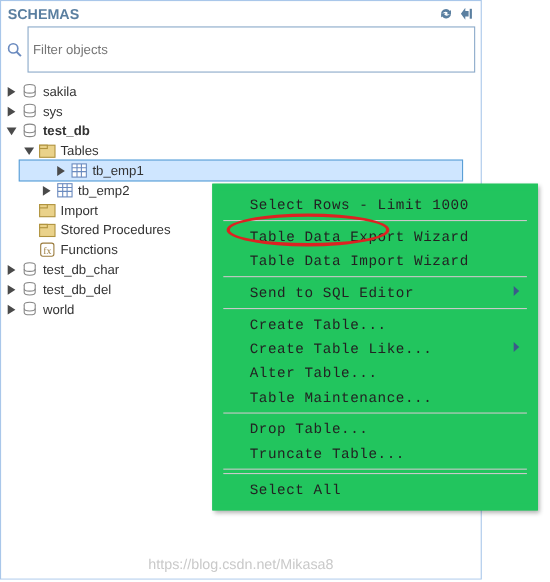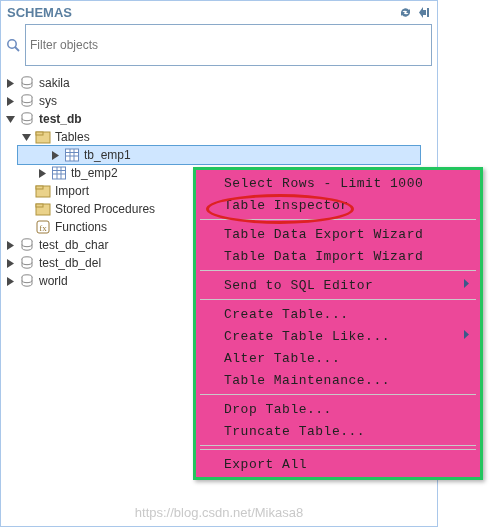--- a/index.html
+++ b/index.html
@@ -14,21 +14,21 @@
   .tree{padding:2px 0 0 0;}
   .row{display:flex;align-items:center;height:18px;white-space:nowrap;}
   .row.sel{background:#cfe6ff;border:1px solid #5a9fd6;margin:-1px 12px;}
   .tog{width:11px;height:11px;margin-right:3px;display:inline-flex;align-items:center;justify-content:center;}
   .tog svg{width:11px;height:11px;display:block;}
   .ind{display:inline-block;height:1px;}
   .ic{width:16px;height:16px;margin-right:4px;display:inline-flex;align-items:center;justify-content:center;}
   .ic svg{width:16px;height:16px;display:block;}
   .lbl{font-size:12px;color:#333;}
   .lbl.bold{font-weight:bold;}
-  .ctx{position:absolute;left:192px;top:166px;width:280px;background:#ec4899;border:3px solid #22c55e;box-shadow:2px 2px 4px rgba(0,0,0,.3);padding:2px;z-index:10;}
+  .ctx{position:absolute;left:192px;top:166px;width:280px;background:#22c55e;border:6px solid #22c55e;box-shadow:2px 2px 4px rgba(0,0,0,.3);padding:2px;z-index:10;}
   .ctx .mi{height:22px;display:flex;align-items:center;padding:0 8px 0 26px;color:#222;font-family:"Courier New",monospace;font-size:13px;letter-spacing:.5px;position:relative;}
   .ctx .mi .sub{margin-left:auto;color:#3b5a8a;}
   .ctx .sep{height:1px;background:#c9c9c9;margin:3px 2px;}
   .circle-ann{position:absolute;left:205px;top:193px;width:142px;height:24px;border:3px solid #d22;border-radius:50%;z-index:20;pointer-events:none;}
   .watermark{position:absolute;left:0;right:0;bottom:6px;text-align:center;color:#c9c9c9;font-size:13px;font-family:Arial,sans-serif;pointer-events:none;}
 </style>
 </head>
 <body>
 
 <svg width="0" height="0" style="position:absolute">
@@ -272,23 +272,20 @@
           </svg>
         </span>
         <span class="lbl">world</span>
       </div>
   </div>
 
   <div class="ctx">
     <div class="mi">
         <span>Select Rows - Limit 1000</span>
       </div>
-    <div class="mi">
-        <span>Table Inspector</span>
-      </div>
     <div class="sep"></div>
     <div class="mi">
         <span>Table Data Export Wizard</span>
       </div>
     <div class="mi">
         <span>Table Data Import Wizard</span>
       </div>
     <div class="sep"></div>
     <div class="mi">
         <span>Send to SQL Editor</span>
@@ -315,19 +312,19 @@
     <div class="sep"></div>
     <div class="mi">
         <span>Drop Table...</span>
       </div>
     <div class="mi">
         <span>Truncate Table...</span>
       </div>
     <div class="sep"></div>
     <div class="sep"></div>
     <div class="mi">
-        <span>Export All</span>
+        <span>Select All</span>
       </div>
   </div>
 
   <div class="circle-ann"></div>
   <div class="watermark">https://blog.csdn.net/Mikasa8</div>
 </div>
 
 </body></html>

